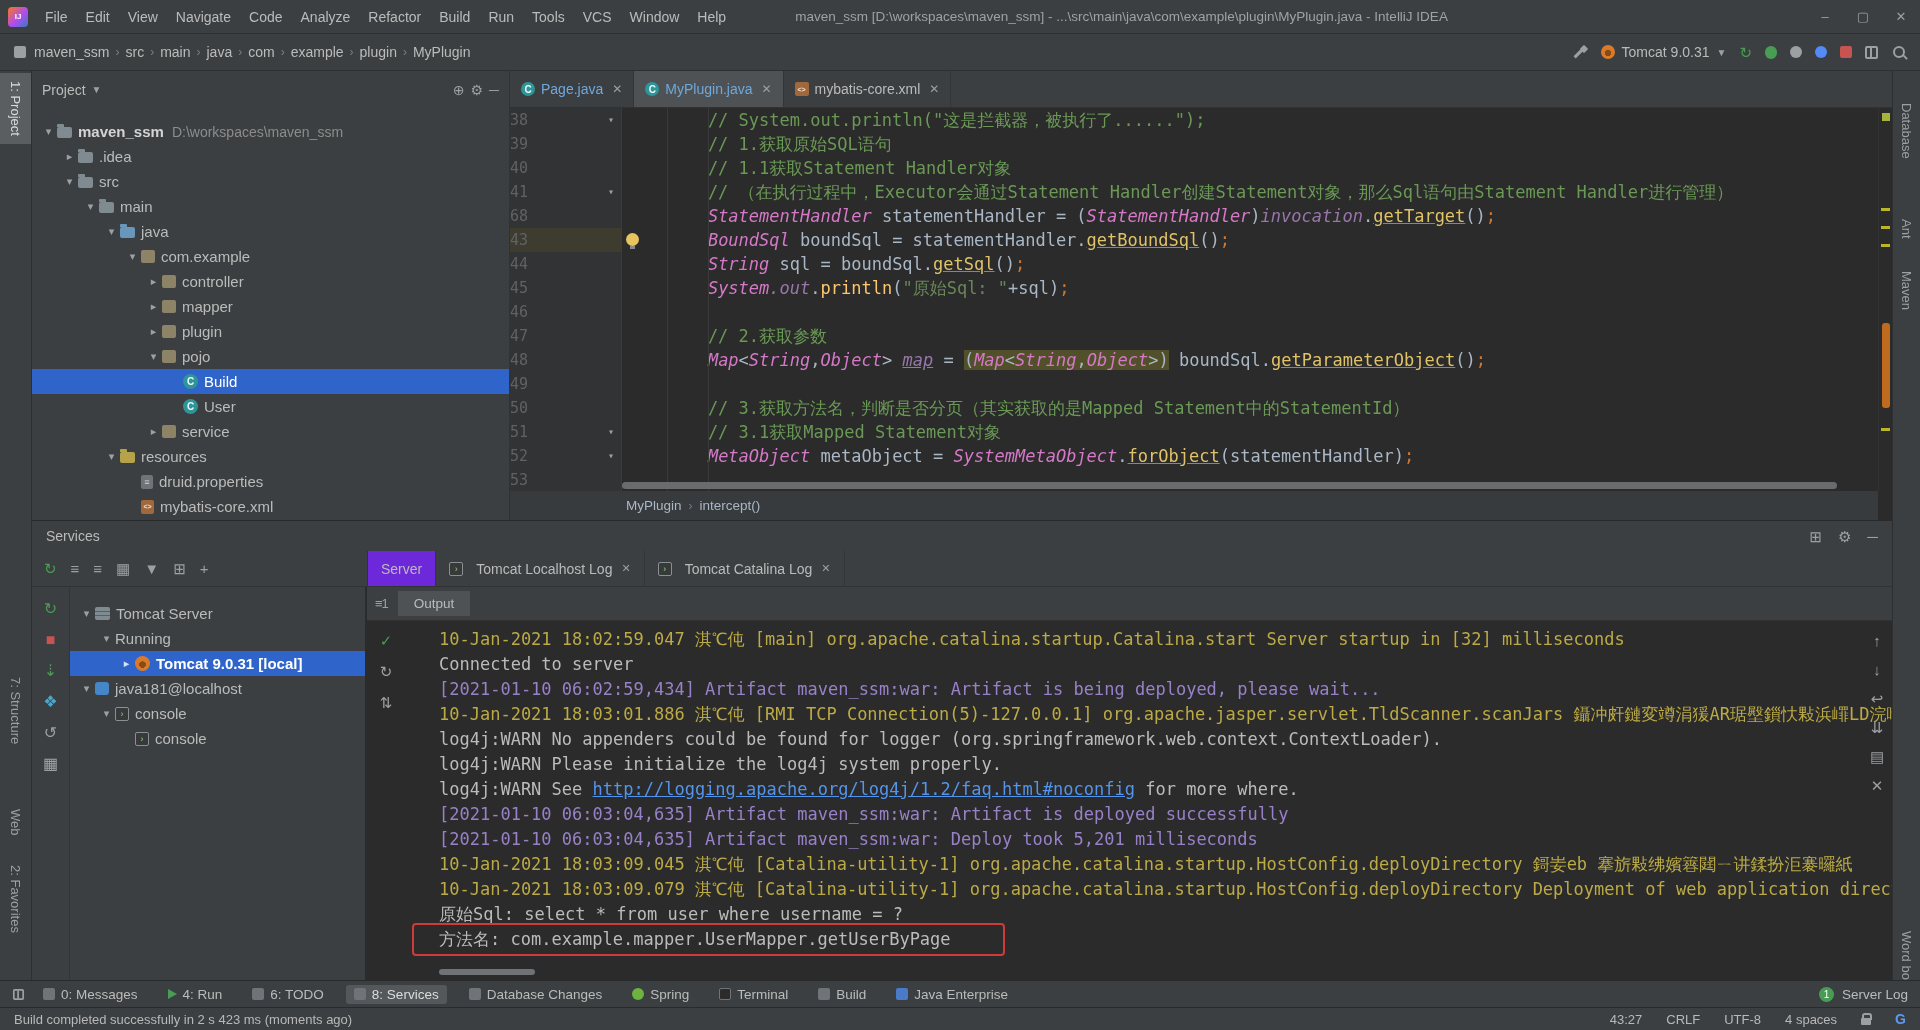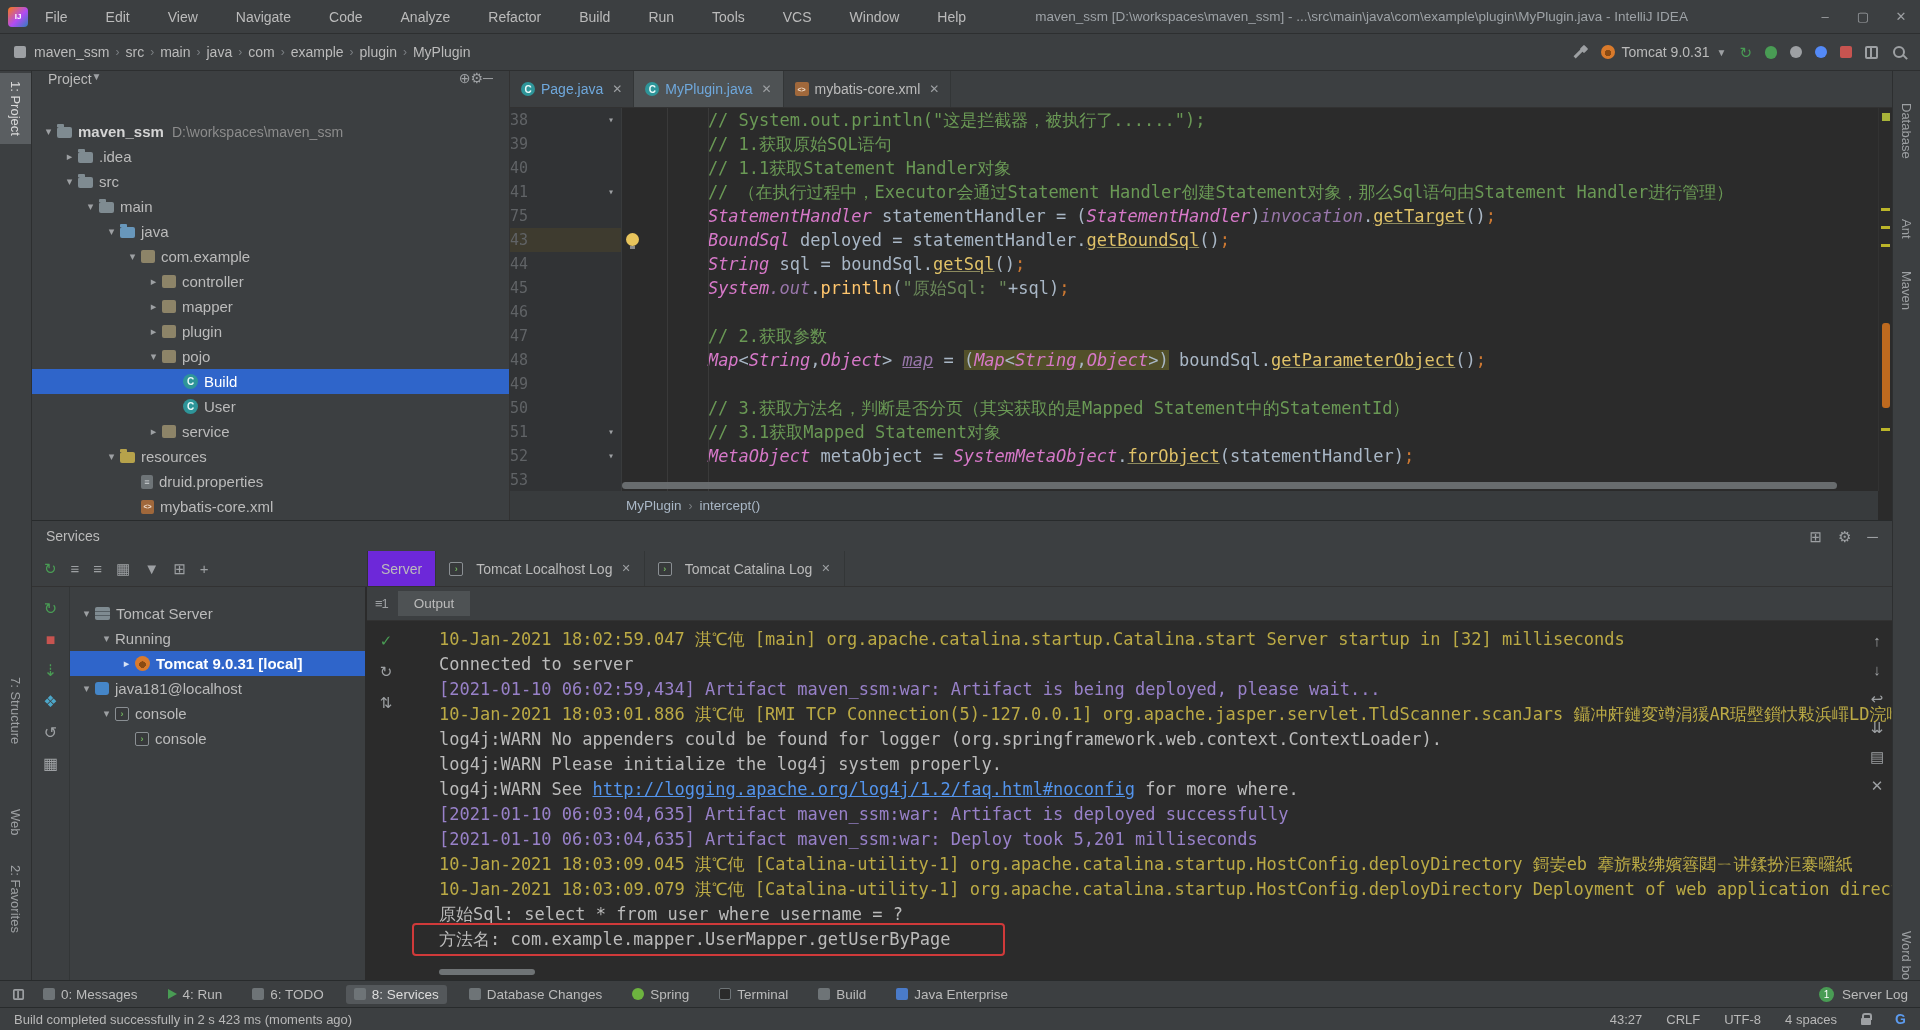--- a/index.html
+++ b/index.html
@@ -6,21 +6,21 @@
 html,body{background:#1e1e1e;}
 #app{position:relative;width:1920px;height:1030px;background:#2b2b2b;color:#bbb;
   font-family:"Liberation Sans",sans-serif;font-size:14px;overflow:hidden;}
 
 
 .titlebar{position:absolute;left:0;top:0;width:1920px;height:34px;background:#3c3f41;
   border-bottom:1px solid #2d2f30;display:flex;align-items:center;}
 .logo{width:20px;height:20px;margin:0 8px;border-radius:4px;flex:none;
   background:linear-gradient(135deg,#f97a12,#b24bf3 55%,#307fbe);color:#fff;
   font-size:8px;font-weight:bold;display:flex;align-items:center;justify-content:center;}
-.menus{display:flex;gap:20px;}
+.menus{display:flex;}
 .menus span{padding:0 9px;line-height:34px;font-size:14px;color:#bbb;white-space:nowrap;}
 .win-title{margin-left:60px;color:#9da2a6;font-size:13.5px;white-space:nowrap;overflow:hidden;flex:1;}
 .win-ctrl{display:flex;flex:none;}
 .win-ctrl span{width:38px;text-align:center;line-height:34px;color:#9da0a3;font-size:13px;}
 
 
 .navbar{position:absolute;left:0;top:34px;width:1920px;height:37px;background:#3c3f41;
   border-bottom:1px solid #2d2f30;display:flex;align-items:center;padding-left:14px;}
 .crumbs{display:flex;align-items:center;}
 .crumbs .crumb{color:#bbb;padding:0 2px;white-space:nowrap;}
@@ -51,21 +51,21 @@
 .rstripe{position:absolute;left:1892px;top:71px;width:28px;height:909px;background:#3c3f41;border-left:1px solid #2d2f30;}
 .stripe-item{position:absolute;left:0;width:100%;display:flex;justify-content:center;
   padding:8px 0;color:#9da0a3;font-size:13px;}
 .stripe-item span{writing-mode:vertical-rl;white-space:nowrap;}
 .stripe-item.active{background:#5a5e61;color:#dadada;}
 .ls-0{top:2px;} .ls-1{top:598px;} .ls-2{top:730px;} .ls-3{top:786px;}
 .rs-0{top:24px;} .rs-1{top:140px;} .rs-2{top:192px;} .rs-3{top:852px;}
 
 
 .project{position:absolute;left:32px;top:71px;width:478px;height:449px;background:#3c3f41;border-right:1px solid #323232;}
-.proj-head{height:37px;display:flex;align-items:flex-start;padding:0 16px;color:#bbb;}
+.proj-head{height:37px;display:flex;align-items:center;padding:0 10px;gap:6px;color:#bbb;}
 .proj-head .sp{flex:1;}
 .proj-head .gly{font-size:14px;}
 .proj-tree{position:absolute;left:0;top:48px;right:0;bottom:0;overflow:hidden;}
 .tree-row{height:25px;display:flex;align-items:center;font-size:15px;color:#bbb;white-space:nowrap;}
 .tree-row.selected{background:#2f65ca;color:#fff;}
 .tree-row .chev{width:17px;flex:none;text-align:center;color:#9da0a3;font-size:11px;}
 .tree-row.selected .chev{color:#d6e2f5;}
 .tree-row .lbl.bold{font-weight:bold;color:#d4d4d4;}
 .tree-row .hint{color:#8c8c8c;margin-left:8px;font-size:14px;}
 .ic{width:16px;height:16px;flex:none;margin-right:6px;position:relative;display:flex;align-items:center;justify-content:center;}
@@ -366,40 +366,40 @@
           <span class="ic ic-xml">&lt;&gt;</span>
           <span class="tlbl">mybatis-core.xml</span>
           <span class="close">✕</span>
         </div>
       </div>
     <div class="gutter">
         <div class="ln"><span class="num">38</span><span class="fold">▾</span></div>
         <div class="ln"><span class="num">39</span></div>
         <div class="ln"><span class="num">40</span></div>
         <div class="ln"><span class="num">41</span><span class="fold">▾</span></div>
-        <div class="ln"><span class="num">75</span></div>
+        <div class="ln"><span class="num">68</span></div>
         <div class="ln hl"><span class="num">43</span></div>
         <div class="ln"><span class="num">44</span></div>
         <div class="ln"><span class="num">45</span></div>
         <div class="ln"><span class="num">46</span></div>
         <div class="ln"><span class="num">47</span></div>
         <div class="ln"><span class="num">48</span></div>
         <div class="ln"><span class="num">49</span></div>
         <div class="ln"><span class="num">50</span></div>
         <div class="ln"><span class="num">51</span><span class="fold">▾</span></div>
         <div class="ln"><span class="num">52</span><span class="fold">▾</span></div>
         <div class="ln"><span class="num">53</span></div>
       </div>
     <div class="codewrap">
         <div class="cline"><span class="cmt">        // System.out.println("这是拦截器，被执行了......");</span></div>
         <div class="cline"><span class="cmt">        // 1.获取原始SQL语句</span></div>
         <div class="cline"><span class="cmt">        // 1.1获取Statement Handler对象</span></div>
         <div class="cline"><span class="cmt">        // （在执行过程中，Executor会通过Statement Handler创建Statement对象，那么Sql语句由Statement Handler进行管理）</span></div>
         <div class="cline"><span class="pln">        </span><span class="typ">StatementHandler</span><span class="pln"> statementHandler = (</span><span class="typ">StatementHandler</span><span class="pln">)</span><span class="var">invocation</span><span class="pln">.</span><span class="mthu">getTarget</span><span class="pln">()</span><span class="kw">;</span></div>
-        <div class="cline"><span class="pln">        </span><span class="typ">BoundSql</span><span class="pln"> deployed = statementHandler.</span><span class="mthu">getBoundSql</span><span class="pln">()</span><span class="kw">;</span></div>
+        <div class="cline"><span class="pln">        </span><span class="typ">BoundSql</span><span class="pln"> boundSql = statementHandler.</span><span class="mthu">getBoundSql</span><span class="pln">()</span><span class="kw">;</span></div>
         <div class="cline"><span class="pln">        </span><span class="typ">String</span><span class="pln"> sql = boundSql.</span><span class="mthu">getSql</span><span class="pln">()</span><span class="kw">;</span></div>
         <div class="cline"><span class="pln">        </span><span class="typ">System</span><span class="var">.out</span><span class="pln">.</span><span class="mth">println</span><span class="pln">(</span><span class="str">"原始Sql: "</span><span class="pln">+sql)</span><span class="kw">;</span></div>
         <div class="cline"></div>
         <div class="cline"><span class="cmt">        // 2.获取参数</span></div>
         <div class="cline"><span class="pln">        </span><span class="typ">Map</span><span class="pln">&lt;</span><span class="typ">String</span><span class="pln">,</span><span class="typ">Object</span><span class="pln">&gt; </span><span class="varu">map</span><span class="pln"> = </span><span class="warn pln">(</span><span class="warn typ">Map</span><span class="warn pln">&lt;</span><span class="warn typ">String</span><span class="warn pln">,</span><span class="warn typ">Object</span><span class="warn pln">&gt;)</span><span class="pln"> boundSql.</span><span class="mthu">getParameterObject</span><span class="pln">()</span><span class="kw">;</span></div>
         <div class="cline"></div>
         <div class="cline"><span class="cmt">        // 3.获取方法名，判断是否分页（其实获取的是Mapped Statement中的StatementId）</span></div>
         <div class="cline"><span class="cmt">        // 3.1获取Mapped Statement对象</span></div>
         <div class="cline"><span class="pln">        </span><span class="typ">MetaObject</span><span class="pln"> metaObject = </span><span class="typ">SystemMetaObject</span><span class="pln">.</span><span class="mthu">forObject</span><span class="pln">(statementHandler)</span><span class="kw">;</span></div>
       </div>

